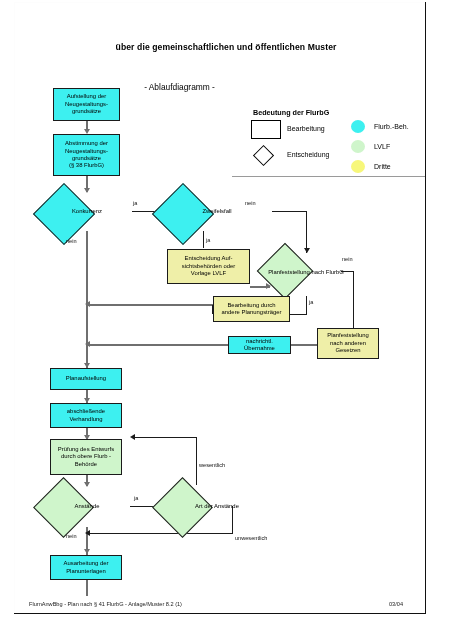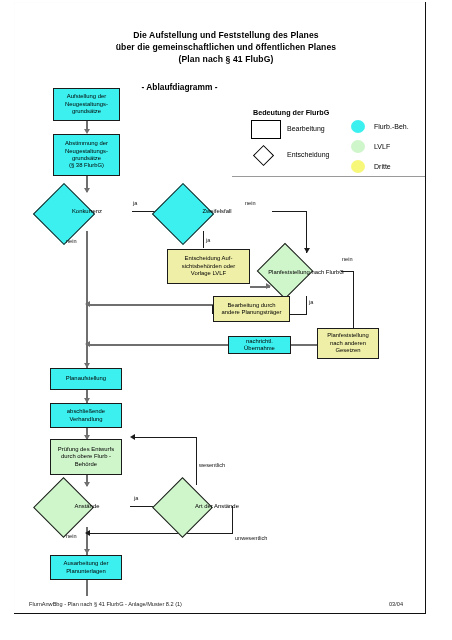--- a/index.html
+++ b/index.html
@@ -10,21 +10,21 @@
 
   
   .frame-right{position:absolute;left:425px;top:2px;width:1px;height:612px;background:#111;}
   .frame-bottom{position:absolute;left:14px;top:613px;width:412px;height:1px;background:#111;}
   .frame-left{position:absolute;left:14px;top:2px;width:1px;height:612px;background:#fdfdfd;}
   .frame-top{position:absolute;left:14px;top:2px;width:412px;height:1px;background:#fdfdfd;}
 
   
   .title{position:absolute;left:0;top:0;width:452px;text-align:center;
          font-weight:bold;font-size:8.6px;line-height:12px;letter-spacing:.1px;}
-  .subtitle{position:absolute;width:359px;text-align:center;font-weight:bold;font-size:8.4px;}
+  .subtitle{position:absolute;width:359px;text-align:center;font-weight:normal;font-size:8.4px;}
 
   
   .legend-title{position:absolute;font-weight:bold;font-size:7.2px;}
   .legend-rect{position:absolute;border:1px solid #000;background:#fff;}
   .legend-diamond{position:absolute;border:1px solid #000;background:#fff;
                   transform:rotate(45deg);}
   .legend-label{position:absolute;font-size:7px;}
   .legend-dot{position:absolute;border-radius:50%;}
   .legend-rule{position:absolute;background:#9a9a9a;height:1px;}
 
@@ -58,23 +58,21 @@
 </head>
 <body>
 
 <div id="page">
 
   <div class="frame-left"></div>
   <div class="frame-top"></div>
   <div class="frame-right"></div>
   <div class="frame-bottom"></div>
 
-  <div class="title" style="top:29px">Die Aufstellung und Feststellung des Planes</div>
-  <div class="title" style="top:41px">über die gemeinschaftlichen und öffentlichen Planes</div>
-  <div class="title" style="top:53px">(Plan nach § 41 FlubG)</div>
+  <div class="title" style="top:41px">über die gemeinschaftlichen und öffentlichen Muster</div>
   <div class="subtitle" style="top:82px">- Ablaufdiagramm -</div>
 
   <div class="legend-title" style="left:253px;top:108px">Bedeutung der FlurbG</div>
 
   <div class="legend-rect" style="left:251px;top:120px;width:28px;height:17px"></div>
   <div class="legend-label" style="left:287px;top:125px">Bearbeitung</div>
 
   <div class="legend-diamond" style="left:256px;top:148px;width:13px;height:13px"></div>
   <div class="legend-label" style="left:287px;top:151px">Entscheidung</div>
 

